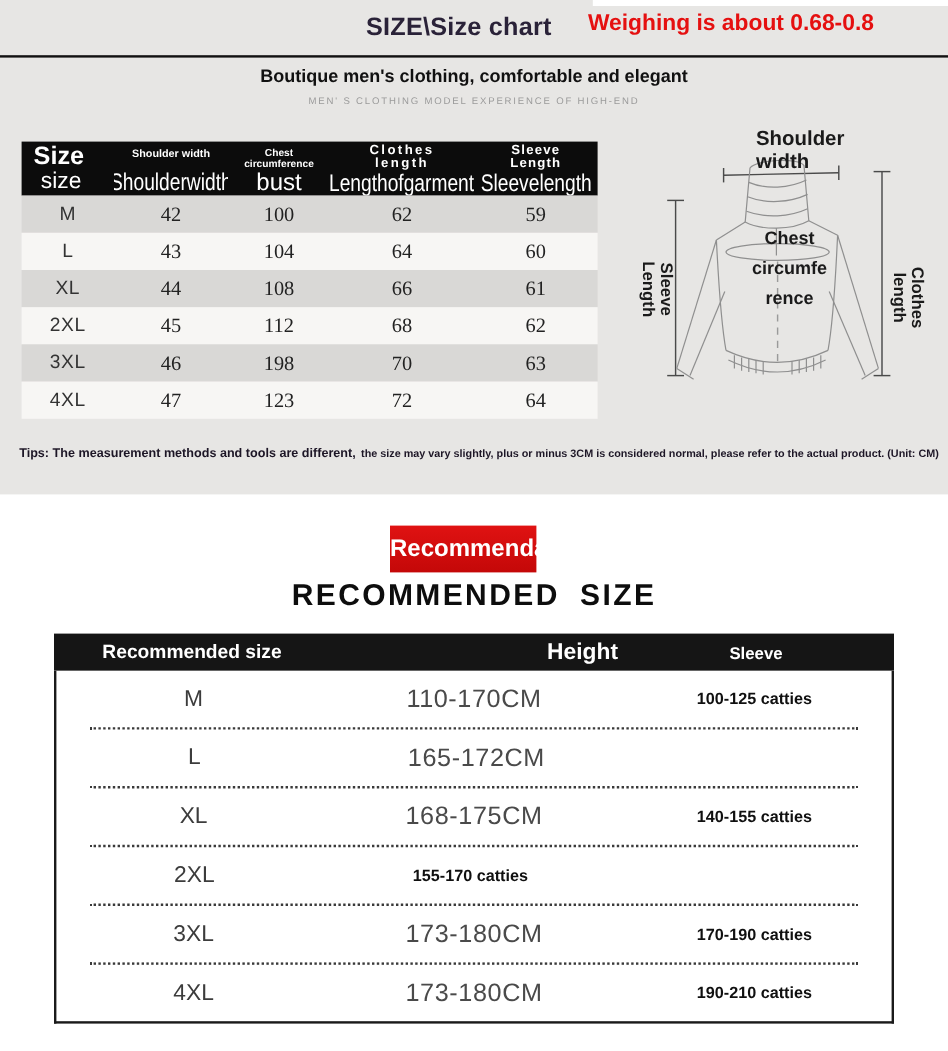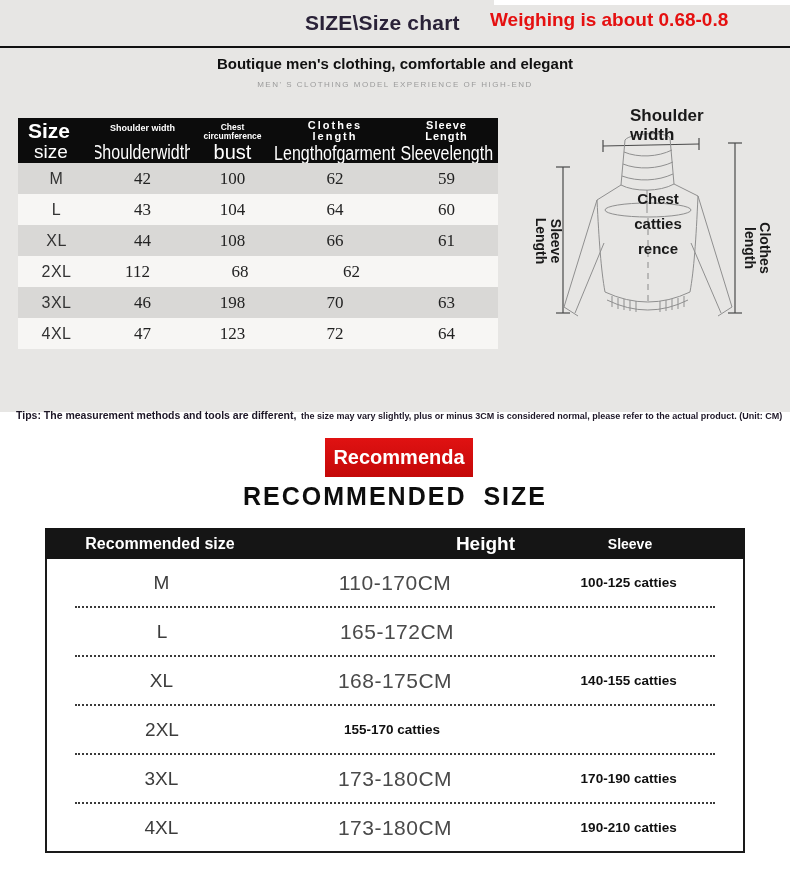--- a/index.html
+++ b/index.html
@@ -42,26 +42,26 @@
   .jacket { position:absolute; left:500px; top:100px; width:290px; height:260px; }
   .jacket svg { position:absolute; left:0; top:0; }
   .dlabel { position:absolute; color:#1a1a1a; font-weight:bold; }
   .shoulder-label { left:130px; top:6px; width:84px; font-size:17px; line-height:19px; text-align:left; }
   .chest-label { left:116px; top:86px; width:84px; font-size:15px; line-height:25px; text-align:center; }
   .rot { transform:rotate(90deg); transform-origin:center; text-align:center; font-size:14px; line-height:15px; }
   .sleeve-label  { left:8px;   top:126px; width:80px; height:30px; }
   .clothes-label { left:217px; top:133px; width:80px; height:30px; }
 
   
-  .tips { position:absolute; left:16px; top:368px; width:772px; white-space:nowrap; color:#1d1626;margin-top:37px; }
+  .tips { position:absolute; left:16px; top:368px; width:772px; white-space:nowrap; color:#1d1626; }
   .tips .tips-bold { font-size:10.5px; font-weight:bold; }
   .tips .tips-rest { font-size:9px; font-weight:bold; }
 
   
-  .red-banner { position:absolute; left:325px; top:438px; width:148px; height:39px;
+  .red-banner { position:absolute; left:325px; top:438px; width:122px; height:39px;
     background:linear-gradient(180deg,#e01212 0%, #c40808 100%);
     color:#fff; font-size:20px; font-weight:bold; text-align:center; line-height:39px; }
   .rec-heading { position:absolute; left:0; top:482px; width:790px; text-align:center;
     font-size:25px; font-weight:bold; color:#0d0d0d; letter-spacing:2px; word-spacing:8px; }
   .rec-table { position:absolute; left:45px; top:528px; width:700px; }
   .rec-header { display:flex; height:31px; background:#151515; color:#fff; align-items:center; }
   .rc1{width:230px;} .rc2{width:240px;} .rc3{width:230px;}
   .rec-header .rh { text-align:center; font-weight:bold; }
   .rec-header .rh1 { font-size:16px; }
   .rec-header .rh2 { font-size:19px;text-align:right; }
@@ -126,20 +126,21 @@
   </div>
   <div class="st-row odd">
     <div class="st-cell w1 st-size">XL</div>
     <div class="st-cell w2 st-num">44</div>
     <div class="st-cell w3 st-num">108</div>
     <div class="st-cell w4 st-num">66</div>
     <div class="st-cell w5 st-num">61</div>
   </div>
   <div class="st-row even">
     <div class="st-cell w1 st-size">2XL</div>
+    <div class="st-cell w2 st-num">45</div>
     <div class="st-cell w3 st-num">112</div>
     <div class="st-cell w4 st-num">68</div>
     <div class="st-cell w5 st-num">62</div>
   </div>
   <div class="st-row odd">
     <div class="st-cell w1 st-size">3XL</div>
     <div class="st-cell w2 st-num">46</div>
     <div class="st-cell w3 st-num">198</div>
     <div class="st-cell w4 st-num">70</div>
     <div class="st-cell w5 st-num">63</div>
@@ -194,21 +195,21 @@
         <path d="M172,199 L172,210"></path>
         <path d="M178,198 L178,209"></path>
         <path d="M184,196 L184,207"></path>
       <path d="M147,90 L147,113"></path>
     </g>
     <g stroke="#9a9a9a" stroke-width="1.2" stroke-dasharray="6 5" fill="none">
       <path d="M148,118 L148,205"></path>
     </g>
   </svg>
   <div class="dlabel shoulder-label">Shoulder width</div>
-  <div class="dlabel chest-label">Chest catties rence</div>
+  <div class="dlabel chest-label">Chest circumfe rence</div>
   <div class="dlabel rot sleeve-label">Sleeve Length</div>
   <div class="dlabel rot clothes-label">Clothes length</div>
 </div>
 
 <div class="tips">
   <span class="tips-bold">Tips: The measurement methods and tools are different,</span>
   <span class="tips-rest">the size may vary slightly, plus or minus 3CM is considered normal, please refer to the actual product. (Unit: CM)</span>
 </div>
 
 <div class="red-banner">Recommenda</div>

